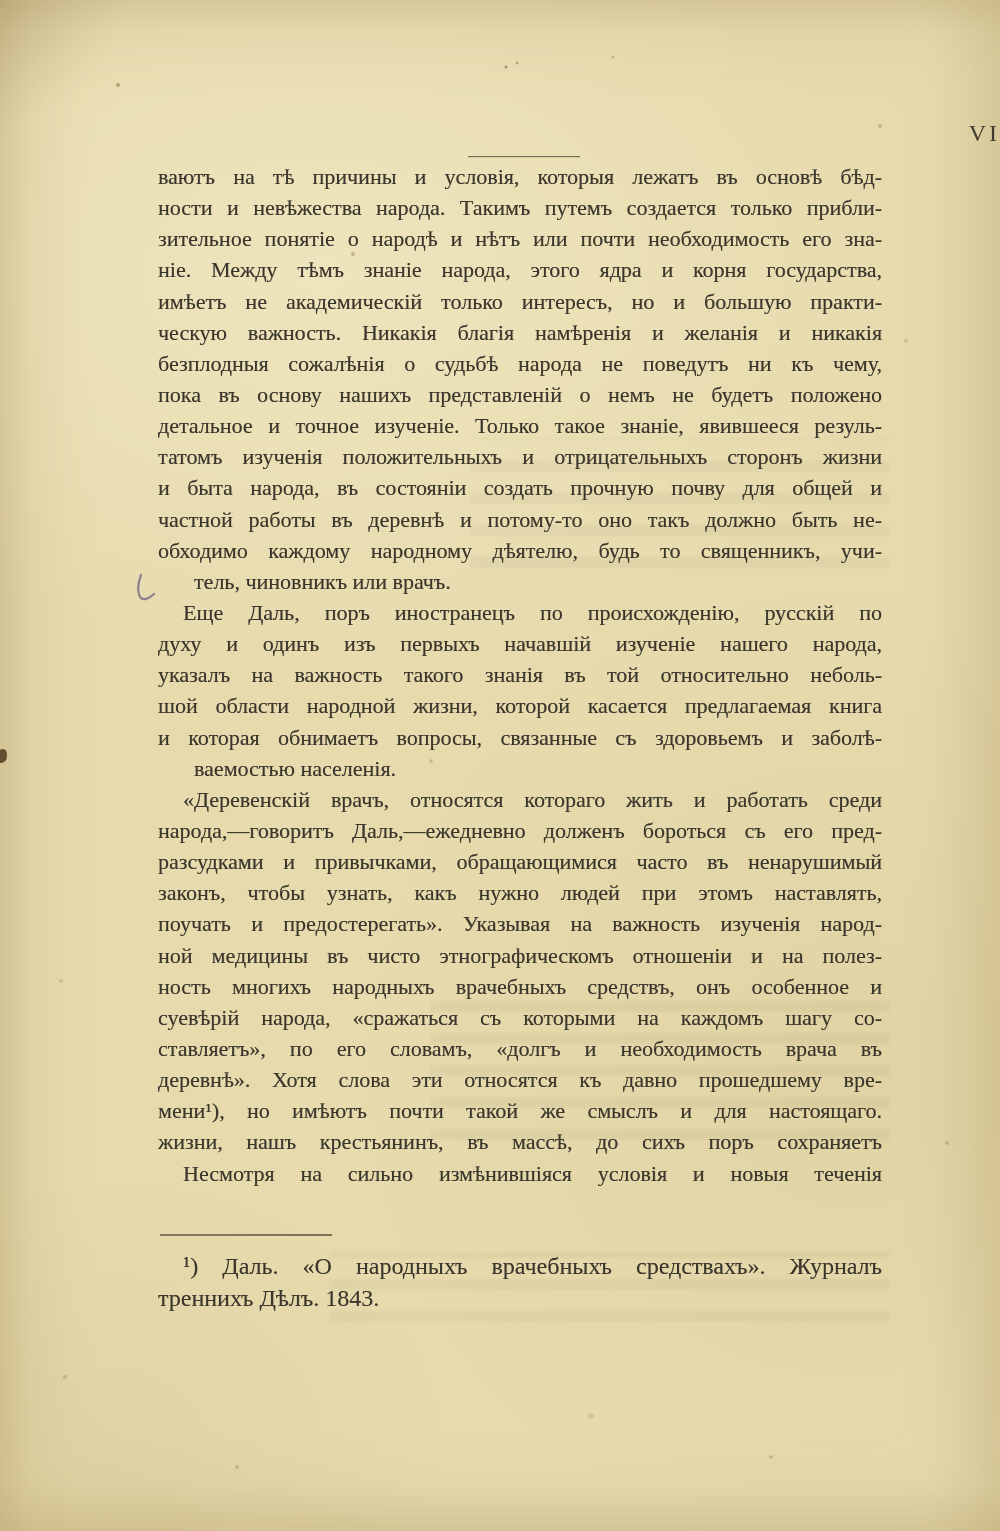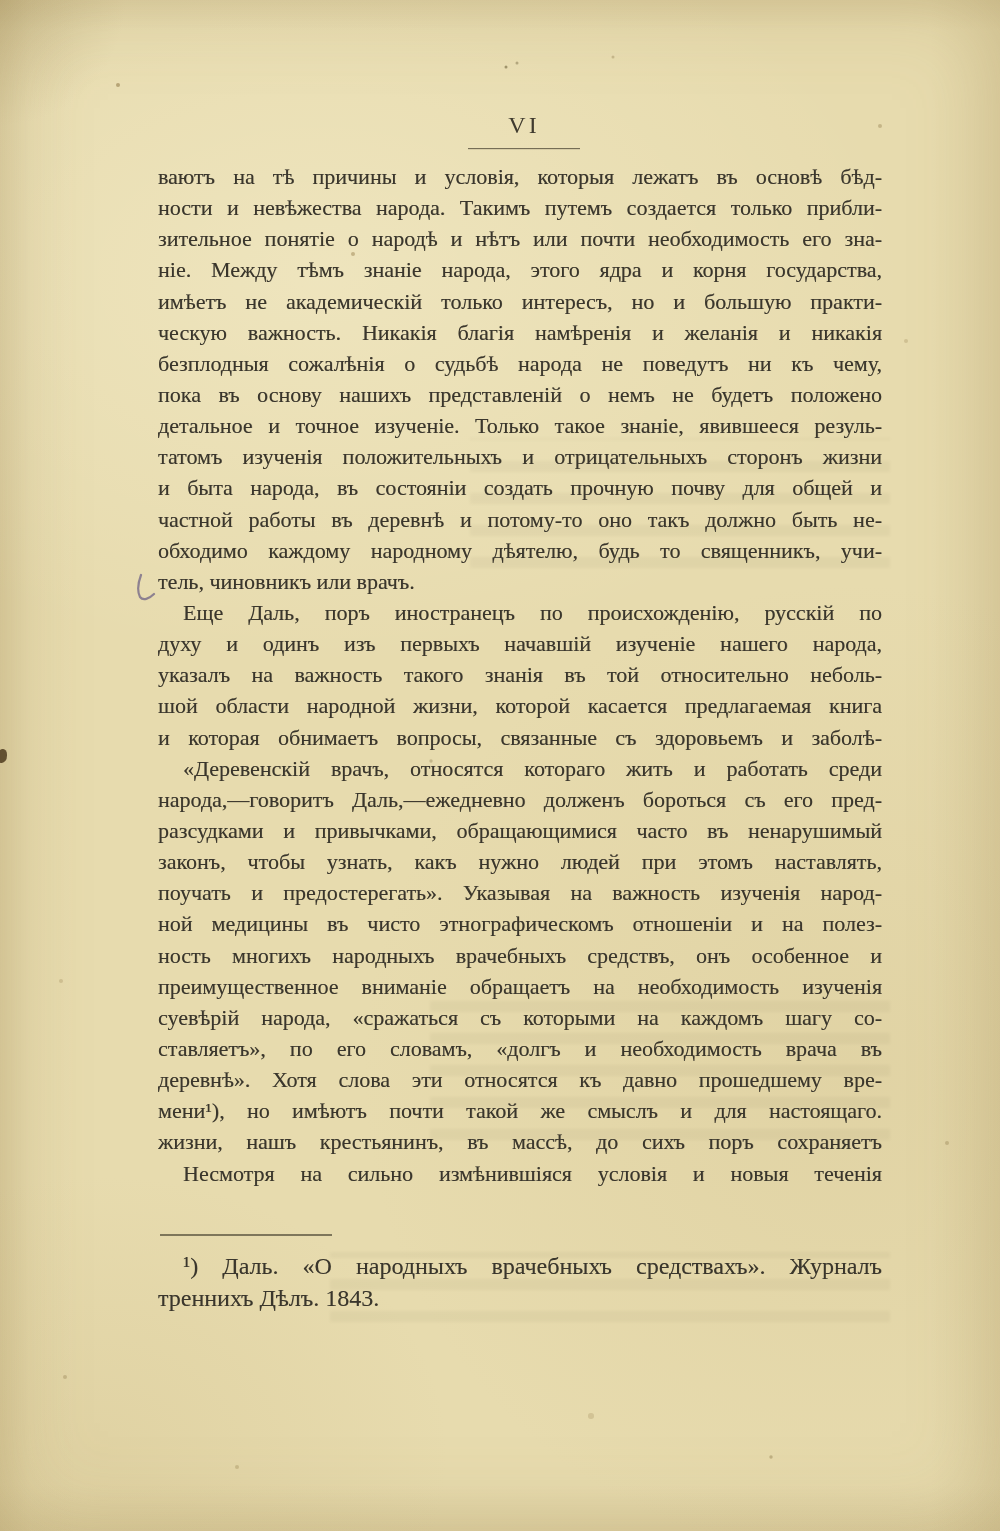--- a/index.html
+++ b/index.html
@@ -21,24 +21,24 @@
       linear-gradient(90deg, rgba(146, 122, 70, 0.12), rgba(146, 122, 70, 0.02) 3%, transparent 8%, transparent 93%, rgba(146, 122, 70, 0.08)),
       linear-gradient(180deg, rgba(146, 122, 70, 0.10), transparent 2%, transparent 97%, rgba(146, 122, 70, 0.10));
     box-shadow: inset 0 0 90px rgba(151, 126, 68, 0.28);
     font-family: "Liberation Serif", "DejaVu Serif", serif;
     color: #3a362c;
   }
 
   
   .page-head {
     position: absolute;
-    top: 112px;
+    top: 120px;
     left: 48px;
     right: 0;
-    text-align: center;
+    text-align: right;
   }
   .page-num {
     font-size: 24px;
     letter-spacing: 3px;
     color: #403b2f;
   }
   .head-rule {
     width: 112px;
     height: 1px;
     margin: 9px auto 0 auto;
@@ -55,21 +55,21 @@
   }
   .line {
     height: 31.15px;
     overflow: hidden;
     font-size: 22px;
     line-height: 31.15px;
     white-space: normal;
     text-shadow: 0.3px 0.3px 0.4px rgba(58, 54, 44, 0.45);
   }
   .line.just { text-align: justify; text-align-last: justify; }
-  .line.left { text-align: right; text-align-last: left; }
+  .line.left { text-align: right; text-align-last: left; margin-left: 36px; }
   .line.indent { text-indent: 25px; }
 
   
   .foot-rule {
     position: absolute;
     left: 160px;
     top: 1234px;
     width: 172px;
     height: 2px;
     background: rgba(62, 56, 41, 0.62);
@@ -173,28 +173,28 @@
       <div class="line just">татомъ изученія положительныхъ и отрицательныхъ сторонъ жизни</div>
       <div class="line just">и быта народа, въ состояніи создать прочную почву для общей и</div>
       <div class="line just">частной работы въ деревнѣ и потому-то оно такъ должно быть не-</div>
       <div class="line just">обходимо каждому народному дѣятелю, будь то священникъ, учи-</div>
       <div class="line left">тель, чиновникъ или врачъ.</div>
       <div class="line just indent">Еще Даль, поръ иностранецъ по происхожденію, русскій по</div>
       <div class="line just">духу и одинъ изъ первыхъ начавшій изученіе нашего народа,</div>
       <div class="line just">указалъ на важность такого знанія въ той относительно неболь-</div>
       <div class="line just">шой области народной жизни, которой касается предлагаемая книга</div>
       <div class="line just">и которая обнимаетъ вопросы, связанные съ здоровьемъ и заболѣ-</div>
+      <div class="line left">ваемостью населенія.</div>
       <div class="line just indent">«Деревенскій врачъ, относятся котораго жить и работать среди</div>
       <div class="line just">народа,—говоритъ Даль,—ежедневно долженъ бороться съ его пред-</div>
       <div class="line just">разсудками и привычками, обращающимися часто въ ненарушимый</div>
       <div class="line just">законъ, чтобы узнать, какъ нужно людей при этомъ наставлять,</div>
       <div class="line just">поучать и предостерегать». Указывая на важность изученія народ-</div>
       <div class="line just">ной медицины въ чисто этнографическомъ отношеніи и на полез-</div>
       <div class="line just">ность многихъ народныхъ врачебныхъ средствъ, онъ особенное и</div>
-      <div class="line just">преимущественное вниманіе обращаетъ на необходимость изученія</div>
       <div class="line just">суевѣрій народа, «сражаться съ которыми на каждомъ шагу со-</div>
       <div class="line just">ставляетъ», по его словамъ, «долгъ и необходимость врача въ</div>
       <div class="line just">деревнѣ». Хотя слова эти относятся къ давно прошедшему вре-</div>
       <div class="line just">мени¹), но имѣютъ почти такой же смыслъ и для настоящаго.</div>
       <div class="line just">жизни, нашъ крестьянинъ, въ массѣ, до сихъ поръ сохраняетъ</div>
       <div class="line just indent">Несмотря на сильно измѣнившіяся условія и новыя теченія</div>
     </div>
 
   <div class="foot-rule"></div>
   <div class="footnote-block" id="footnote">

